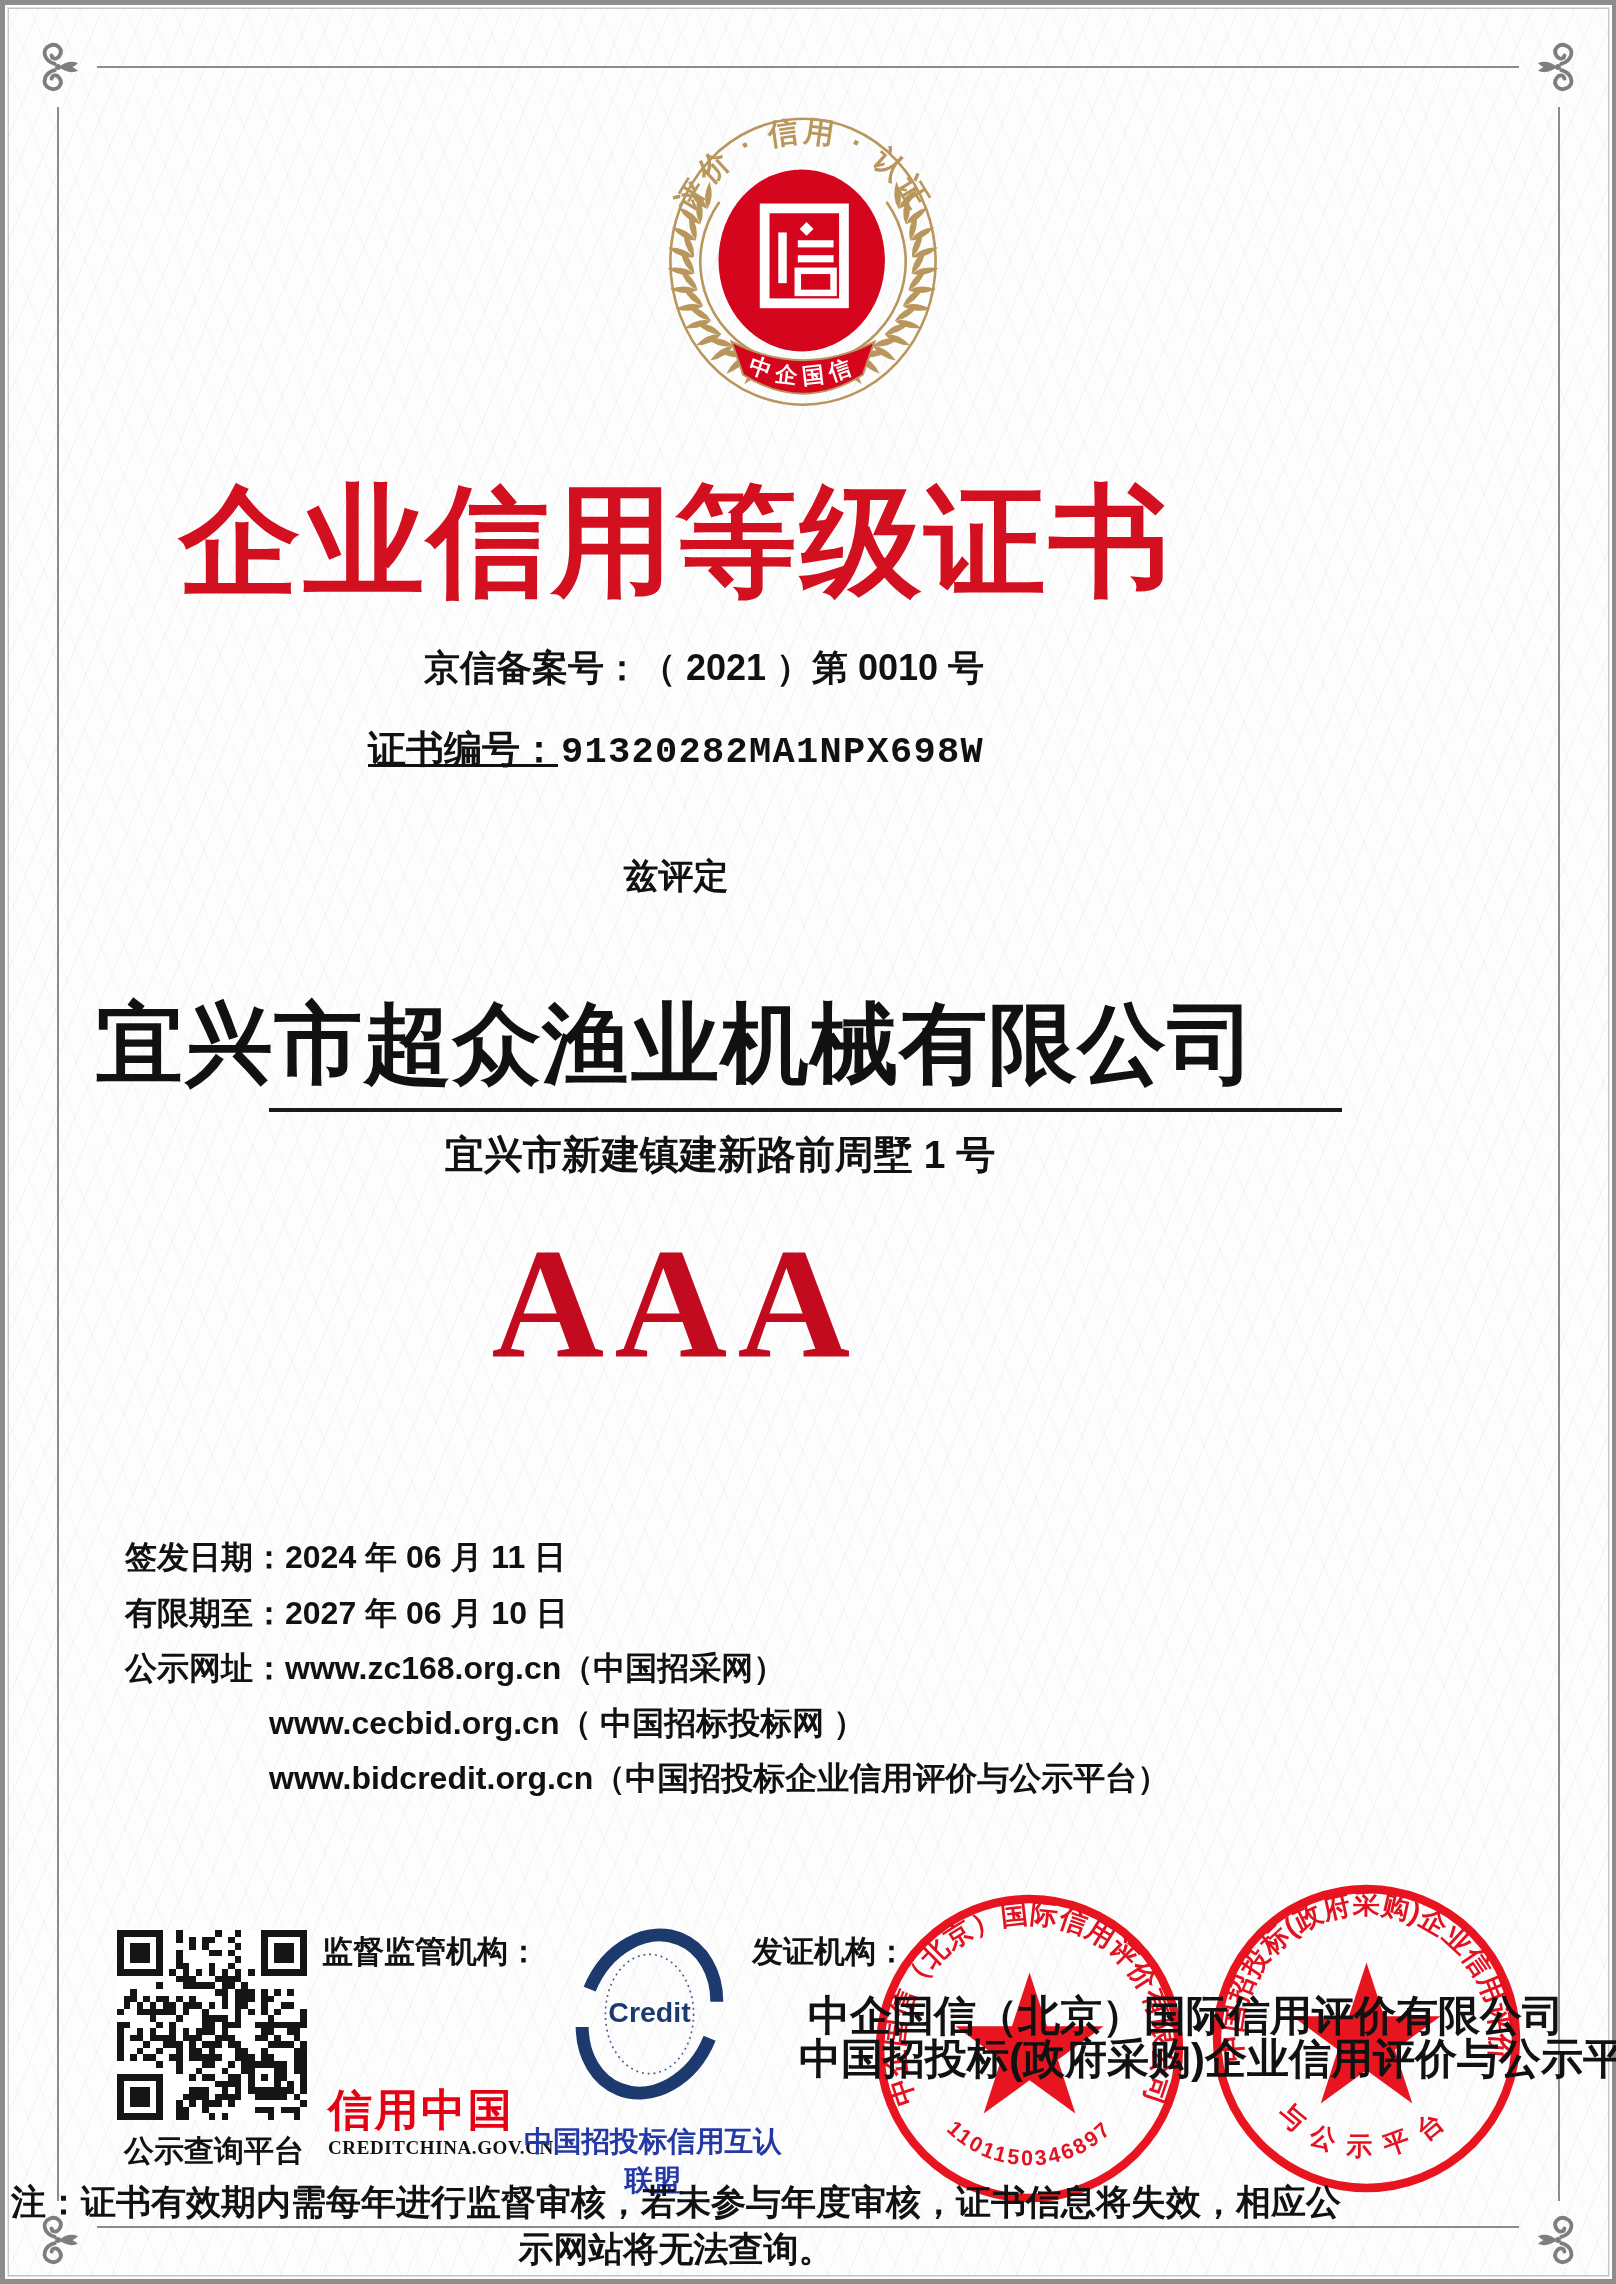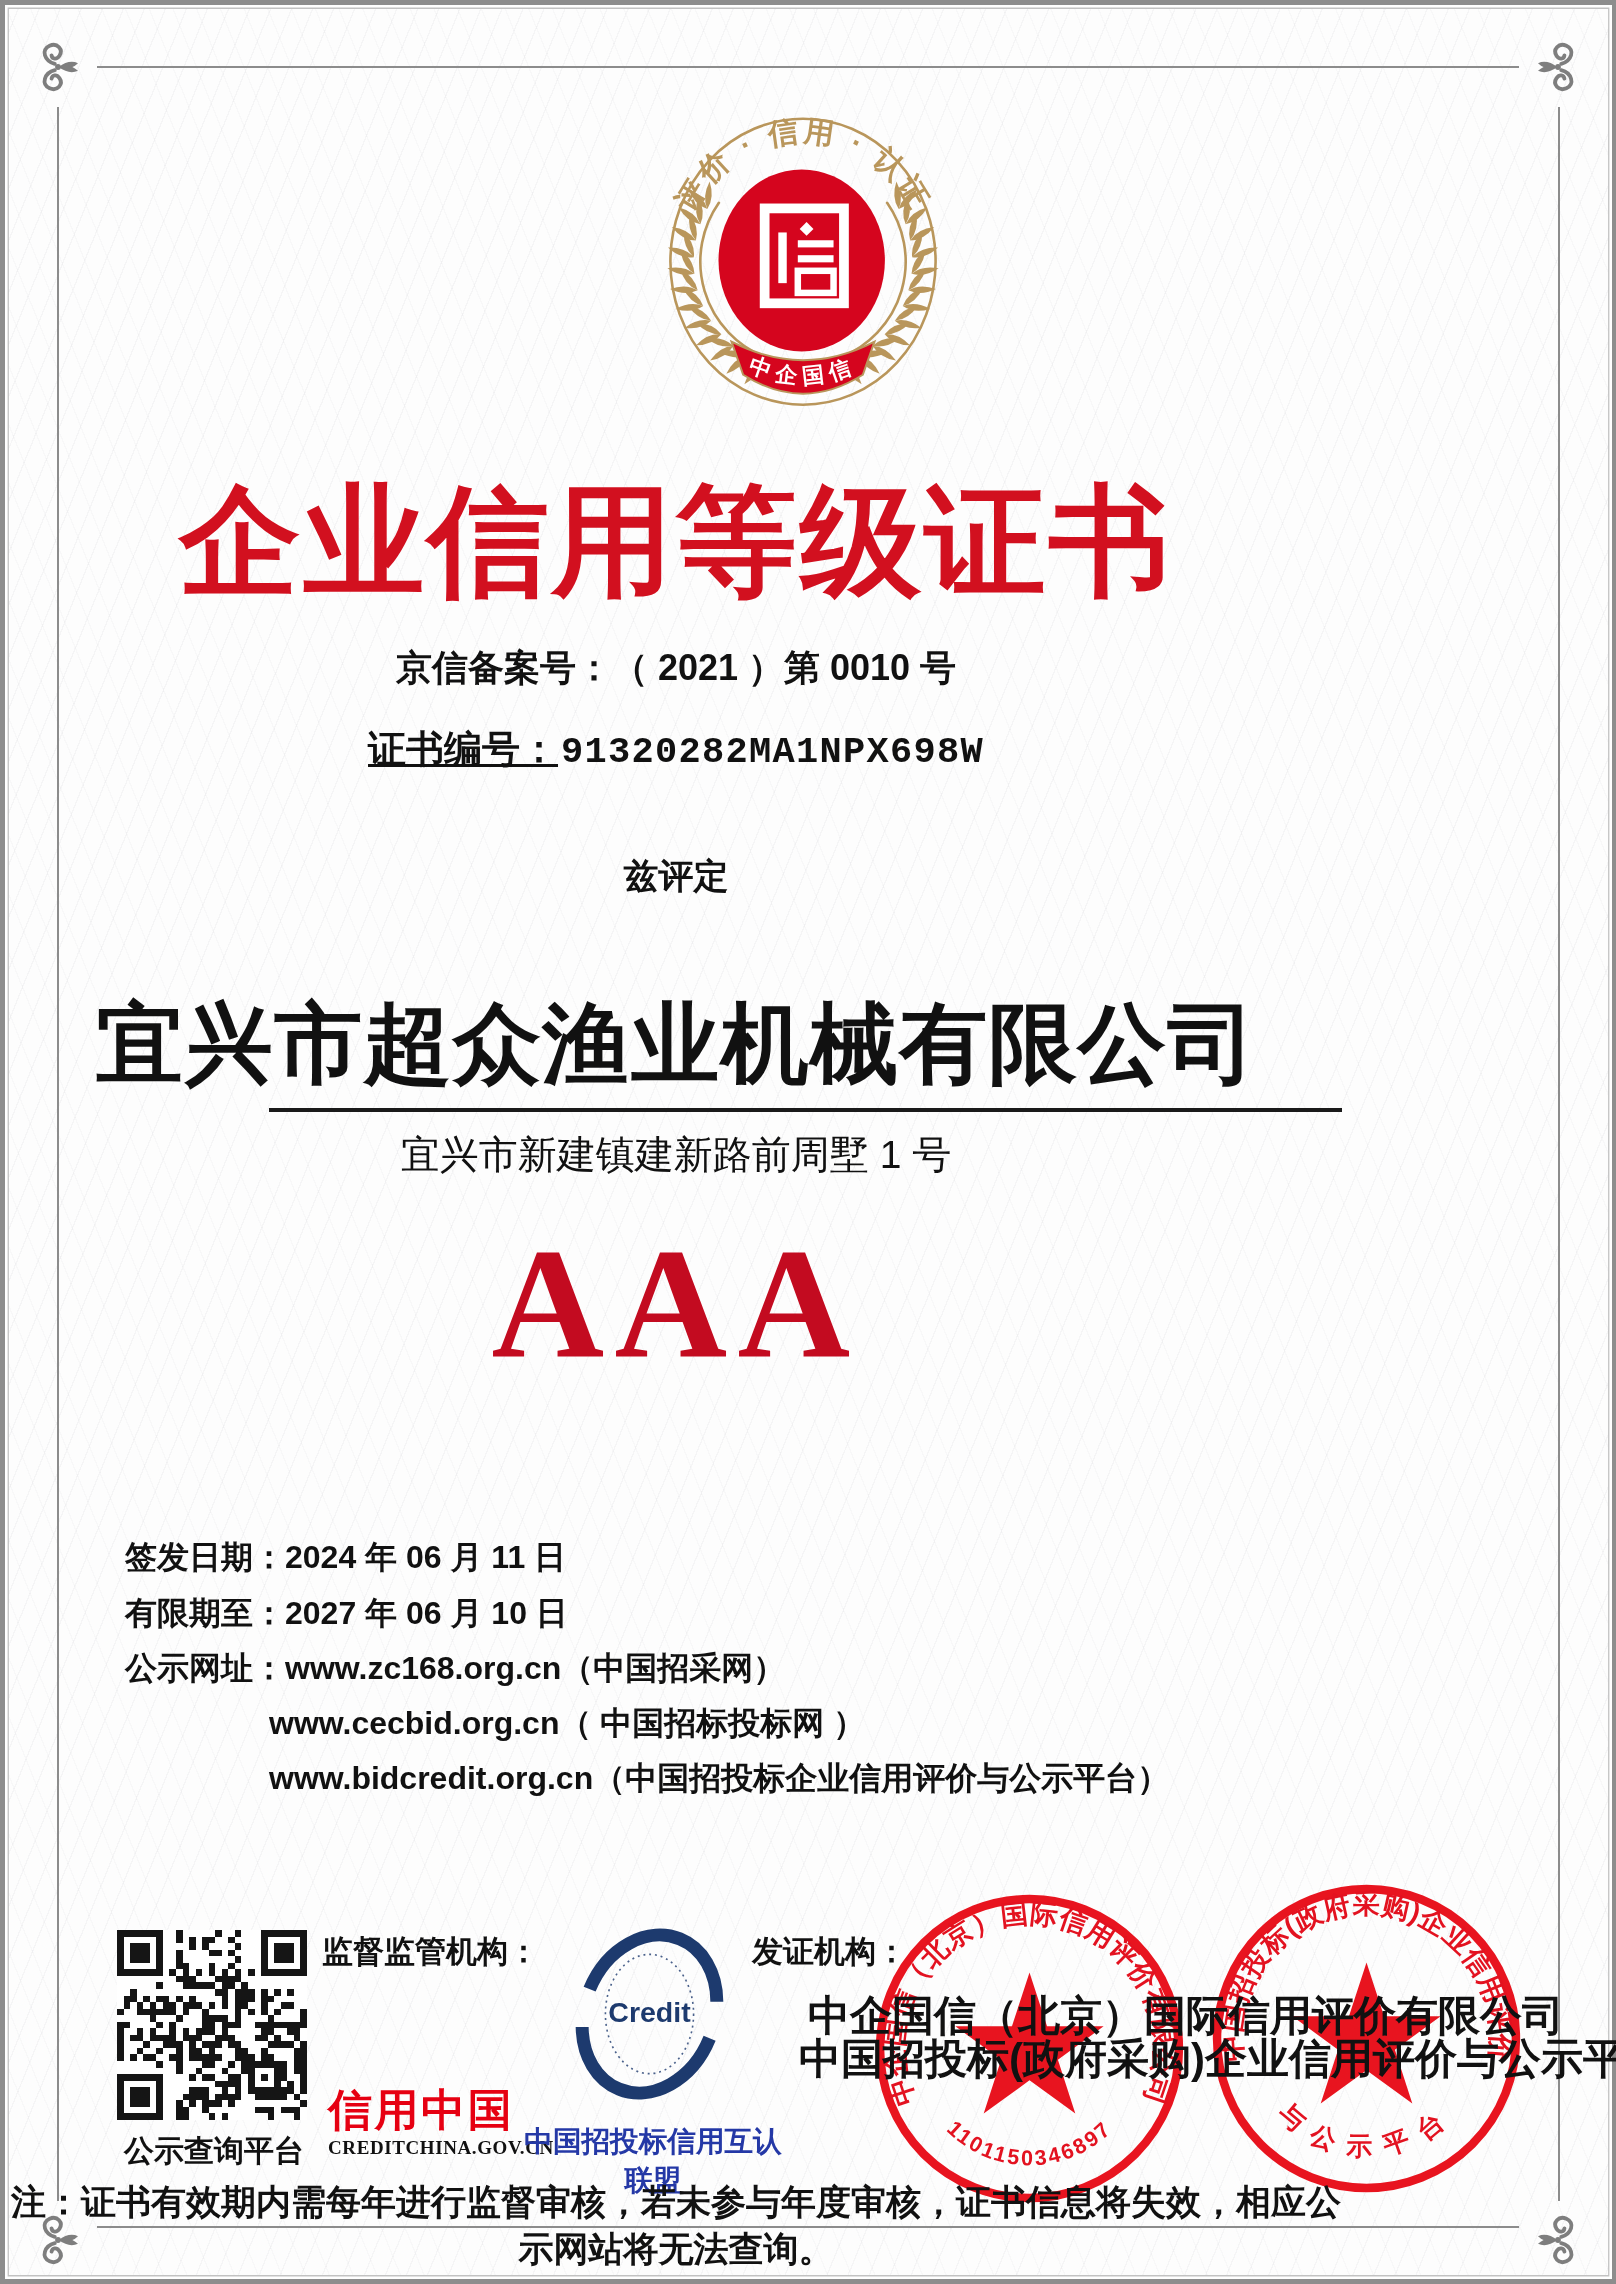--- a/index.html
+++ b/index.html
@@ -16,21 +16,21 @@
     box-shadow: inset 0 0 0 2.6px #ffffff, inset 0 0 0 3.9px #c2c2c2; pointer-events:none;}
   .inner-line{position:absolute; background:#8c8c8c;}
   .center{left:0; width:1352px; text-align:center;}
   .title{font-size:121px; font-weight:800; letter-spacing:3.2px; color:#d2101f; line-height:130px;}
   .meta-line{font-size:36px; font-weight:700; line-height:43px;}
   .meta-label{font-weight:800;}
   .cert-value{font-family:Liberation Mono, monospace; font-weight:700; font-size:37px; letter-spacing:1.3px;}
   .hereby{font-size:35px; font-weight:800;}
   .company{font-size:88px; font-weight:900; letter-spacing:1.3px; line-height:97px;}
   .company-underline{background:#1a1a1a; height:3.9px;}
-  .address{font-size:39px; font-weight:400;}
+  .address{font-size:39px; font-weight:700;margin-left:44px;}
   .rating{font-family:"Liberation Serif", serif; font-size:156px; font-weight:700;
           letter-spacing:10.4px; color:#c30b20; line-height:156px;}
   .info-line{left:107px; font-size:32px; font-weight:700; line-height:40px; white-space:nowrap;}
   .ilabel{display:inline-block; min-width:144px; font-weight:700;margin-left:18px;}
   .small-label{font-size:31px; font-weight:800;}
   .qr-caption{font-size:30px; font-weight:800;}
   .cc-name{font-size:44px; font-weight:800; color:#e60012; letter-spacing:2.6px;}
   .cc-site{font-family:"Liberation Serif", serif; font-size:19px; font-weight:700; letter-spacing:0.6px;}
   .alliance{font-size:28.6px; font-weight:800; color:#2438a6;}
   .issuer-line{font-size:42px; font-weight:900; text-align:center; white-space:nowrap; z-index:6;}
@@ -147,21 +147,21 @@
       <rect x="252" y="252" width="55" height="34" fill="none" stroke="#ffffff" stroke-width="10"></rect>
     </g>
     <path d="M150 361 Q260 418 370 361 L352 412 Q260 470 168 412 Z" fill="#d5051e" stroke="#b9965b" stroke-width="3"></path>
     <text font-size="34" font-weight="bold" fill="#ffffff" letter-spacing="10">
       <textPath href="#banArc" startOffset="50%" text-anchor="middle">中企国信</textPath>
     </text>
   </svg>
 
   <div class="abs center title" style="top:476px;">企业信用等级证书</div>
 
-  <div class="abs center meta-line" style="top:646px;">
+  <div class="abs center meta-line" style="top:646px;padding-left:28px;">
     <span class="meta-label">京信备案号：</span><span>（ 2021 ）第 0010 号</span>
   </div>
 
   <div class="abs center" style="top:724px;">
     <span class="meta-label" style="font-size:38px;text-decoration:underline;">证书编号：</span>
     <span class="cert-value">91320282MA1NPX698W</span>
   </div>
 
   <div class="abs center hereby" style="top:853px;">兹评定</div>
 

